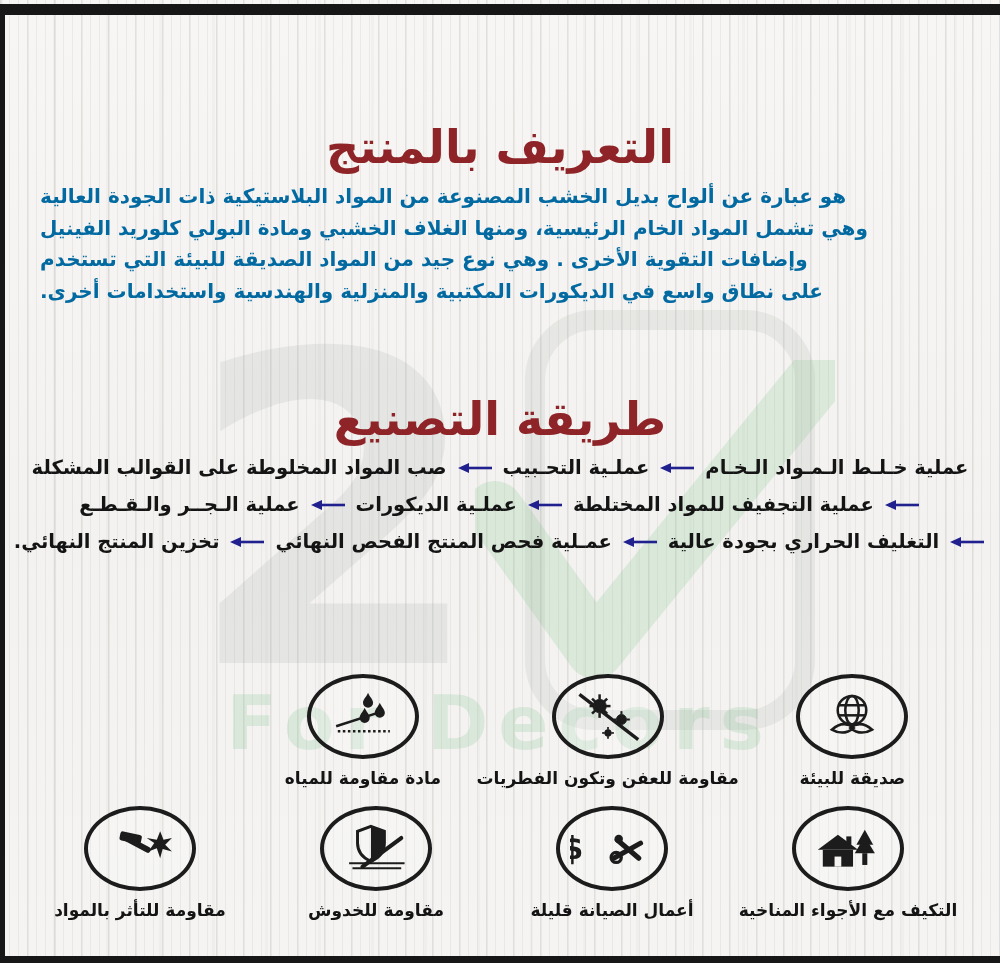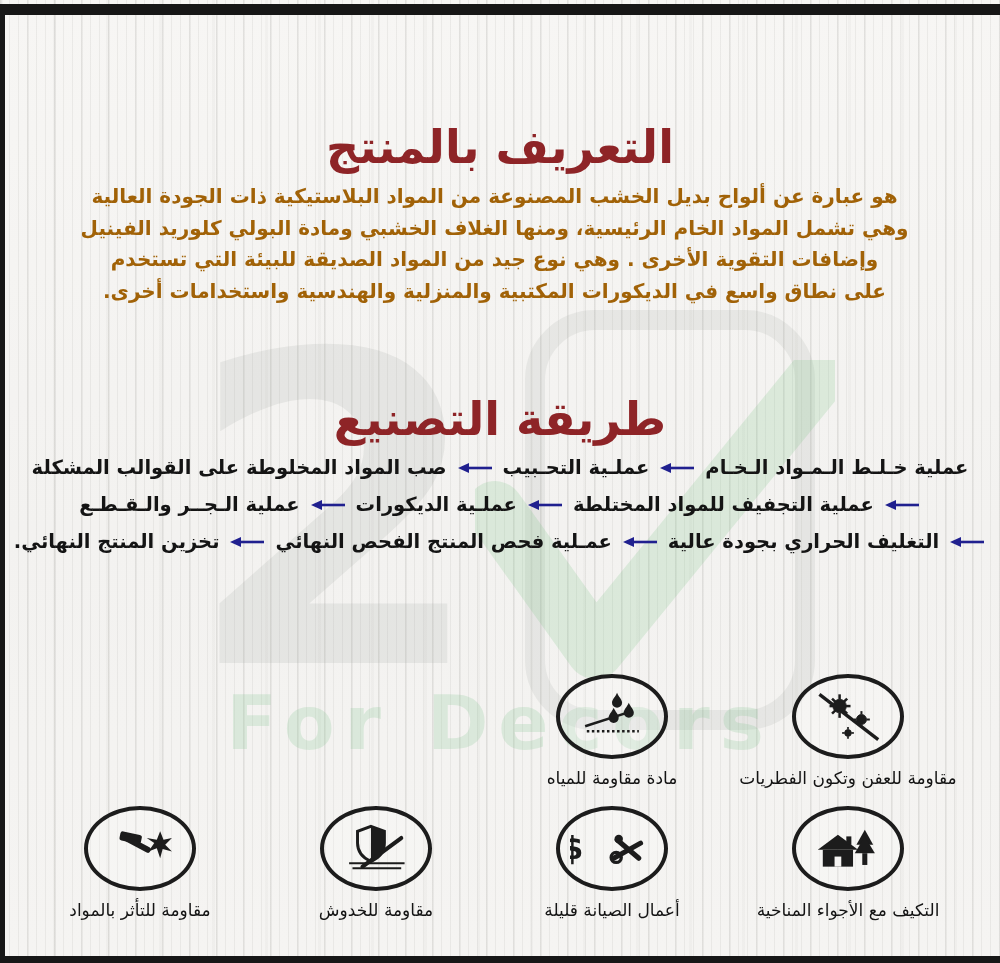--- a/index.html
+++ b/index.html
@@ -45,21 +45,21 @@
   
   .content{position:absolute;inset:0;z-index:2;direction:rtl;}
   .section-title{
     position:absolute;left:0;width:100%;text-align:center;
     color:#8e2427;font-size:46px;font-weight:bold;letter-spacing:0;
   }
   .title-1{top:120px;}
   .title-2{top:392px;}
   .intro{
     position:absolute;top:181px;left:40px;right:51px;
-    text-align:center;color:#a16207;font-size:20px;font-weight:bold;
+    text-align:left;color:#0369a1;font-size:20px;font-weight:bold;
     line-height:31.5px;
   }
   .flow{position:absolute;top:449px;left:28px;right:28px;}
   .flow-row{
     display:flex;align-items:center;justify-content:center;gap:9px;
     direction:rtl;color:#141414;font-size:19.5px;font-weight:bold;
     height:37px;white-space:nowrap;
   }
   .flow-row svg{flex:0 0 auto;}
 
@@ -69,21 +69,21 @@
   }
   .row-1{top:674px;}
   .row-2{top:806px;}
   .feature{display:flex;flex-direction:column;align-items:center;}
   .icon-ellipse{
     width:104px;height:77px;border:4px solid #1c1c1c;border-radius:50%;
     display:flex;align-items:center;justify-content:center;
     background:rgba(255,255,255,0.18);
   }
   .feature-label{
-    margin-top:9px;font-size:17px;font-weight:normal;color:#141414;
+    margin-top:9px;font-size:17px;font-weight:bold;color:#141414;
     text-align:center;white-space:nowrap;
   }
 </style>
 </head>
 <body>
 
 <div class="page"></div>
 <div class="bar-top"></div>
 <div class="bar-bottom"></div>
 <div class="border-left"></div>
@@ -156,20 +156,35 @@
         <svg width="38" height="14" viewBox="0 0 38 14">
           <line x1="36" y1="7" x2="8" y2="7" stroke="#20208f" stroke-width="2.6"></line>
           <path d="M13 2 L2 7 L13 12 Z" fill="#20208f"></path>
         </svg>
         <span class="step">تخزين المنتج النهائي.</span>
       </div>
   </div>
 
   <div class="features-row row-1">
 
+    <div class="feature">
+      <div class="icon-ellipse">
+        <svg width="84" height="60" viewBox="0 0 100 70">
+          <g stroke="#1c1c1c" fill="none" stroke-width="3">
+            <circle cx="50" cy="27" r="17"></circle>
+            <ellipse cx="50" cy="27" rx="8" ry="17"></ellipse>
+            <line x1="34" y1="21" x2="66" y2="21"></line>
+            <line x1="34" y1="33" x2="66" y2="33"></line>
+            <path d="M26 50 Q40 38 52 48 Q40 58 26 50 Z" stroke-width="3"></path>
+            <path d="M74 50 Q60 38 48 48 Q60 58 74 50 Z" stroke-width="3"></path>
+          </g>
+        </svg>
+      </div>
+      <div class="feature-label">صديقة للبيئة</div>
+    </div>
 
     <div class="feature">
       <div class="icon-ellipse">
         <svg width="84" height="60" viewBox="0 0 100 70">
           <g fill="#1c1c1c" stroke="#1c1c1c">
             <circle cx="40" cy="22" r="8"></circle>
             <g stroke-width="3">
               <line x1="40" y1="8" x2="40" y2="14"></line>
                 <line x1="40" y1="30" x2="40" y2="36"></line>
               <line x1="28" y1="22" x2="33" y2="22"></line>

